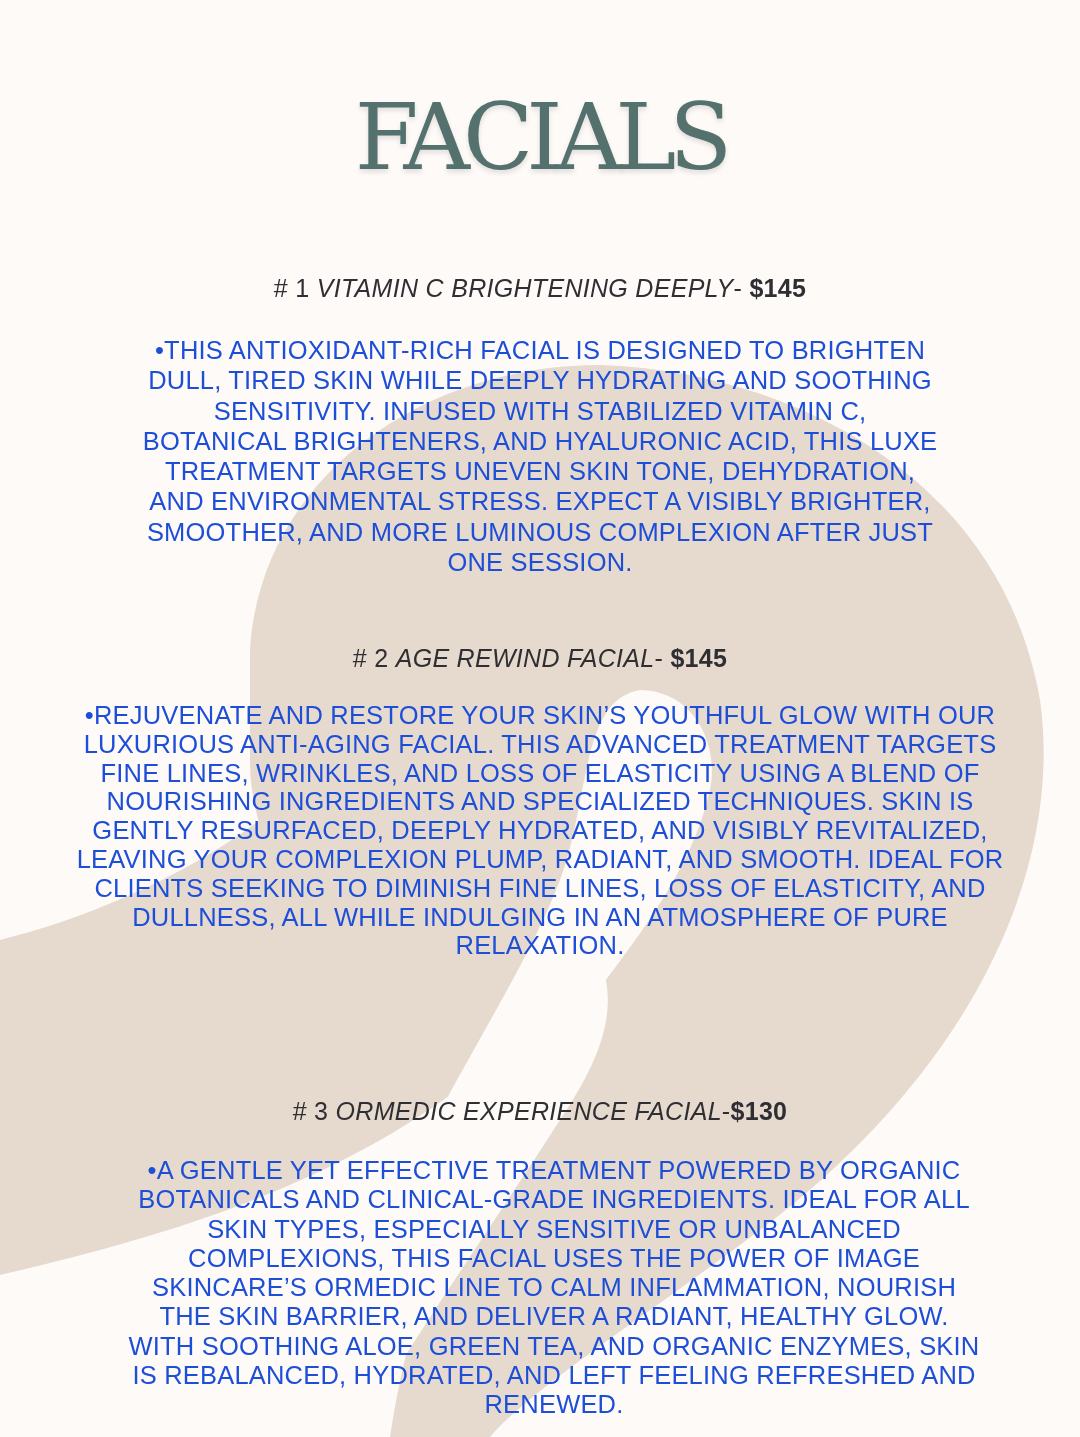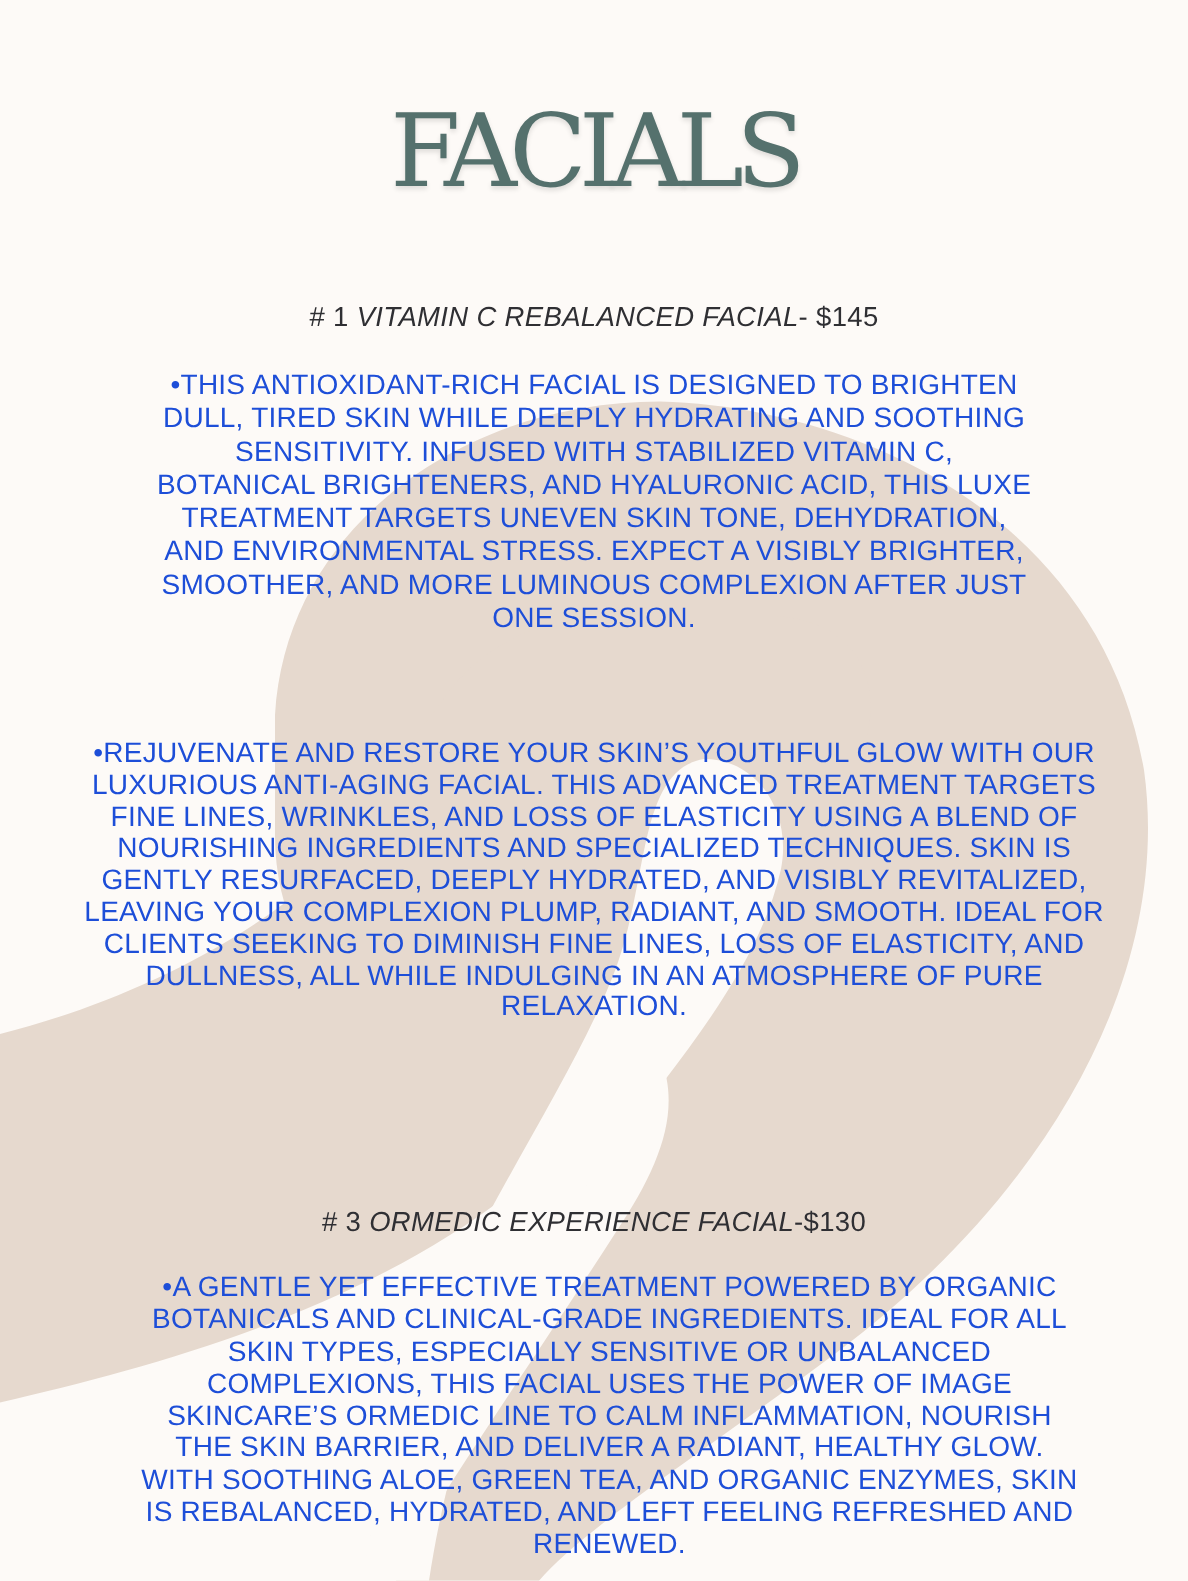--- a/index.html
+++ b/index.html
@@ -52,21 +52,21 @@
     .heading {
       font-size: 25px;
       line-height: 30px;
       color: #2f2f33;
       letter-spacing: 0.3px;
     }
     .heading .name {
       font-style: italic;
     }
     .heading .price {
-      font-weight: normal;
+      font-weight: bold;
     }
     .desc {
       margin: 0 auto;
       font-size: 25.5px;
       line-height: 30.3px;
       text-transform: uppercase;
       color: #1d4ed8;
       letter-spacing: 0.2px;
       white-space: pre-line;
     }
@@ -112,33 +112,36 @@
            C 345 1330, 375 1240, 420 1150
            C 470 1050, 530 960, 560 880
            C 590 800, 580 700, 640 690 Z"></path>
 </svg>
 
 <div class="page">
   <div class="title">FACIALS</div>
 
   <div class="section" id="s1">
     <div class="heading">
-      <span># 1 </span><span class="name">VITAMIN C REBALANCED FACIAL</span><span>- </span><span class="price">$145</span>
+      <span># 1 </span><span class="name">VITAMIN C BRIGHTENING DEEPLY</span><span>- </span><span class="price">$145</span>
     </div>
     <div class="desc">•THIS ANTIOXIDANT-RICH FACIAL IS DESIGNED TO BRIGHTEN
 DULL, TIRED SKIN WHILE DEEPLY HYDRATING AND SOOTHING
 SENSITIVITY. INFUSED WITH STABILIZED VITAMIN C,
 BOTANICAL BRIGHTENERS, AND HYALURONIC ACID, THIS LUXE
 TREATMENT TARGETS UNEVEN SKIN TONE, DEHYDRATION,
 AND ENVIRONMENTAL STRESS. EXPECT A VISIBLY BRIGHTER,
 SMOOTHER, AND MORE LUMINOUS COMPLEXION AFTER JUST
 ONE SESSION.</div>
   </div>
 
   <div class="section" id="s2">
+    <div class="heading">
+      <span># 2 </span><span class="name">AGE REWIND FACIAL</span><span>- </span><span class="price">$145</span>
+    </div>
     <div class="desc">•REJUVENATE AND RESTORE YOUR SKIN’S YOUTHFUL GLOW WITH OUR
 LUXURIOUS ANTI-AGING FACIAL. THIS ADVANCED TREATMENT TARGETS
 FINE LINES, WRINKLES, AND LOSS OF ELASTICITY USING A BLEND OF
 NOURISHING INGREDIENTS AND SPECIALIZED TECHNIQUES. SKIN IS
 GENTLY RESURFACED, DEEPLY HYDRATED, AND VISIBLY REVITALIZED,
 LEAVING YOUR COMPLEXION PLUMP, RADIANT, AND SMOOTH. IDEAL FOR
 CLIENTS SEEKING TO DIMINISH FINE LINES, LOSS OF ELASTICITY, AND
 DULLNESS, ALL  WHILE INDULGING IN AN ATMOSPHERE OF PURE
 RELAXATION.</div>
   </div>

